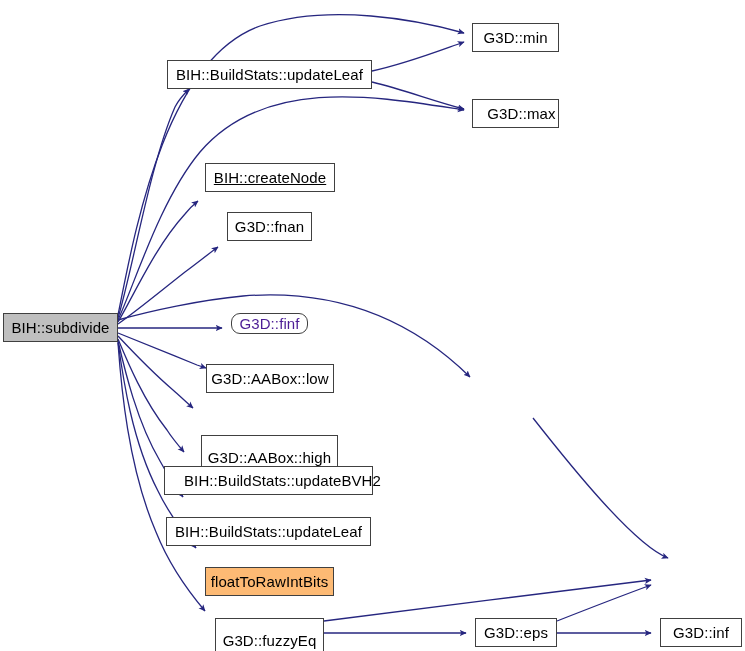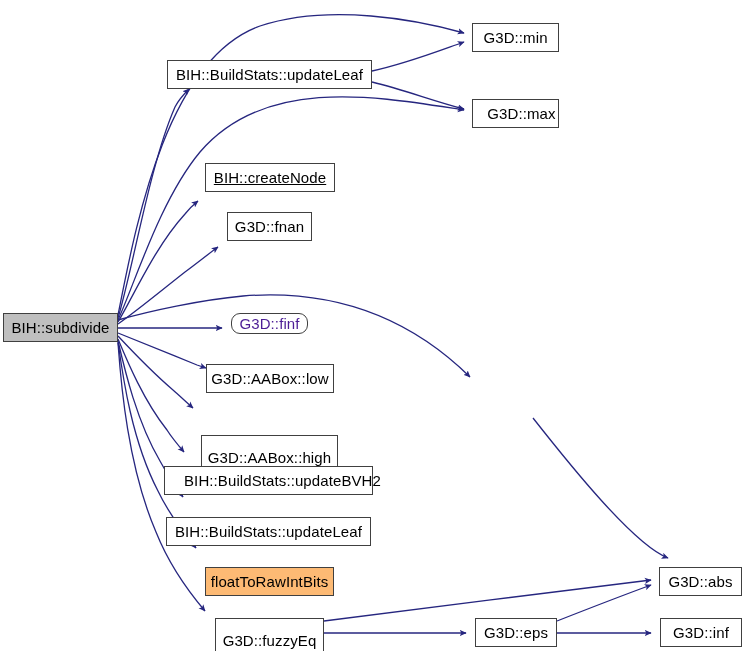--- a/index.html
+++ b/index.html
@@ -110,22 +110,19 @@
     </div>
     <div class="node" style="left: 166px; top: 517px; width: 205px; height: 29px; border-color: rgb(64, 64, 64); background: rgb(255, 255, 255); color: rgb(0, 0, 0);">
       <span class="node-label">BIH::BuildStats::updateLeaf</span>
     </div>
     <div class="node" style="left: 205px; top: 567px; width: 129px; height: 29px; border-color: rgb(64, 64, 64); background: #fdba74; color: rgb(0, 0, 0);">
       <span class="node-label">floatToRawIntBits</span>
     </div>
     <div class="node" style="left: 215px; top: 618px; width: 109px; height: 45px; border-color: rgb(64, 64, 64); background: rgb(255, 255, 255); color: rgb(0, 0, 0);">
       <span class="node-label">G3D::fuzzyEq</span>
     </div>
-    <div class="node" style="left: 659px; top: 567px; width: 83px; height: 29px; border-color: rgb(64, 64, 64); background: rgb(255, 255, 255); color: rgb(0, 0, 0);">
-      <span class="node-label">G3D::abs</span>
-    </div>
     <div class="node" style="left: 475px; top: 618px; width: 82px; height: 29px; border-color: rgb(64, 64, 64); background: rgb(255, 255, 255); color: rgb(0, 0, 0);">
       <span class="node-label">G3D::eps</span>
     </div>
     <div class="node" style="left: 660px; top: 618px; width: 82px; height: 29px; border-color: rgb(64, 64, 64); background: rgb(255, 255, 255); color: rgb(0, 0, 0);">
       <span class="node-label">G3D::inf</span>
     </div>
   </div>
 
 </body></html>

